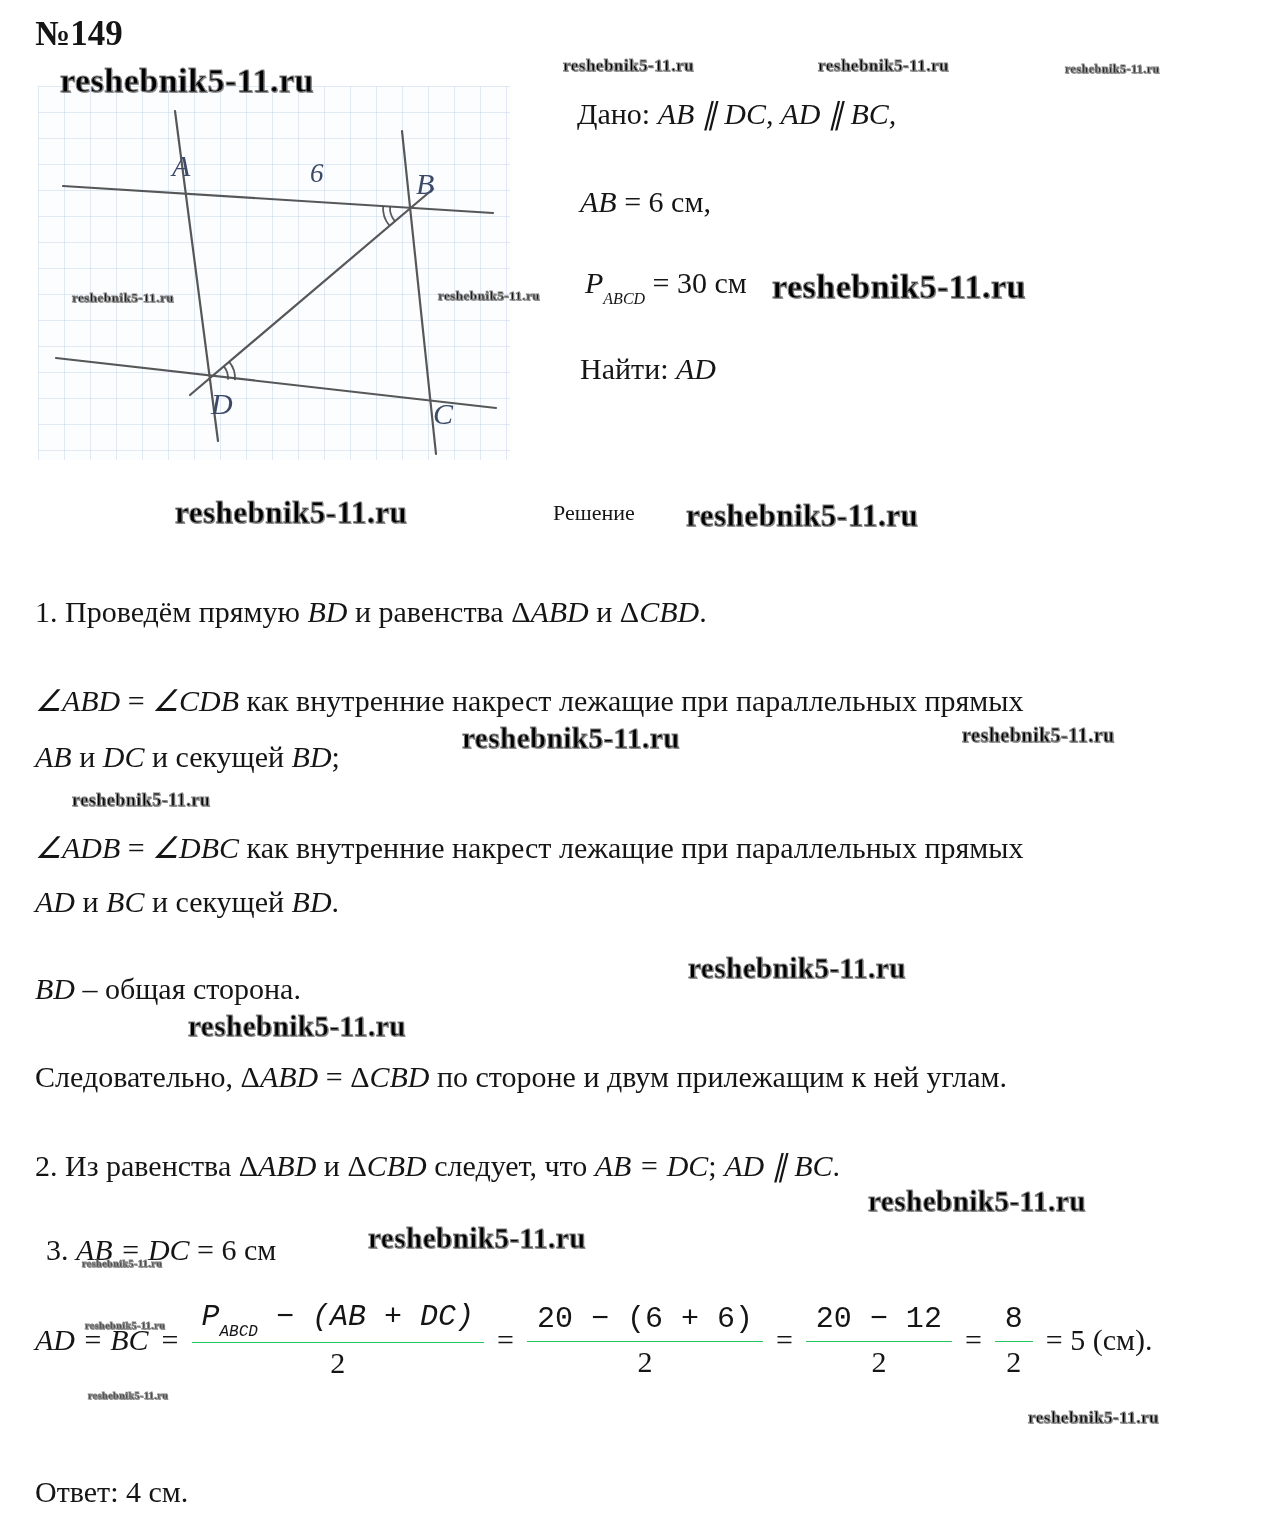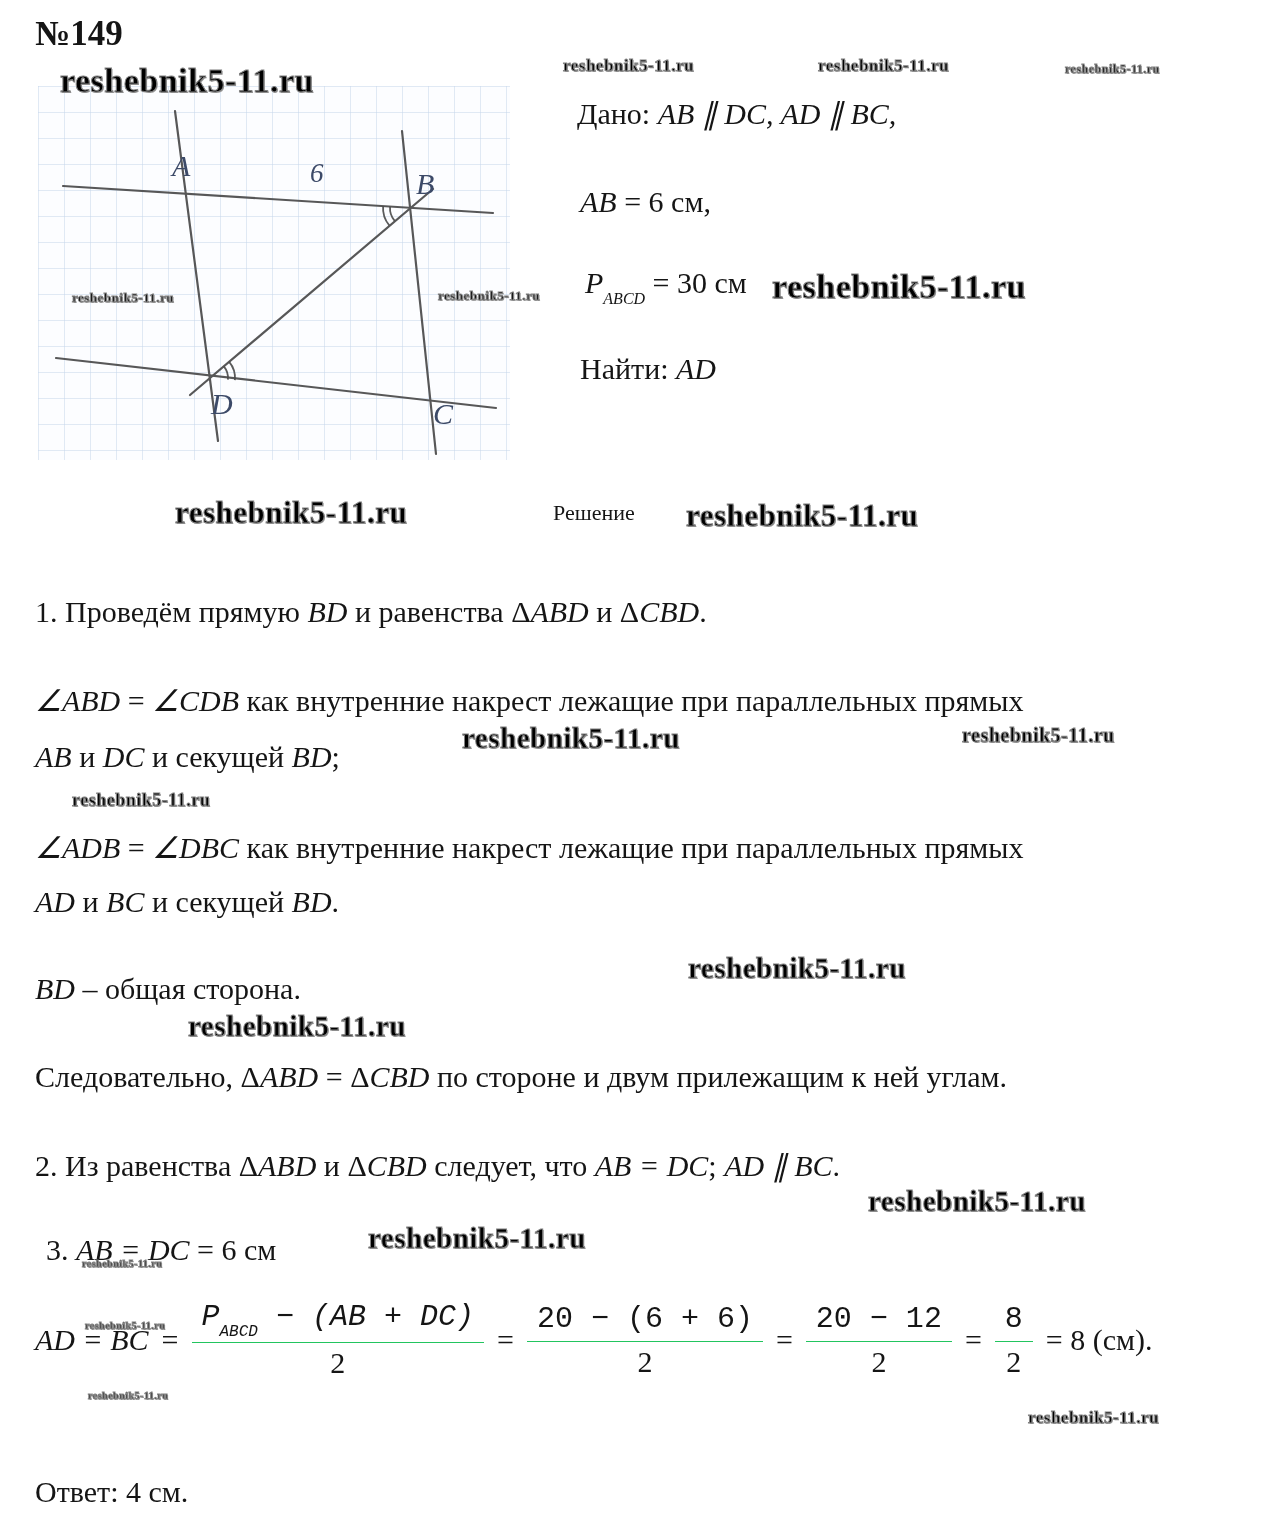--- a/index.html
+++ b/index.html
@@ -108,21 +108,21 @@
   <span>=</span>
   <span class="frac">
     <span class="num">20 − 12</span>
     <span class="den">2</span>
   </span>
   <span>=</span>
   <span class="frac">
     <span class="num">8</span>
     <span class="den">2</span>
   </span>
-  <span>= 8 (см).</span>
+  <span>= 5 (см).</span>
 </div>
 
 <div class="line" style="top:1475px;">Ответ: 4 см.</div>
 
 <span class="wm" style="left:60px; top:62px; font-size:34px;">reshebnik5-11.ru</span>
 <span class="wm" style="left:563px; top:56px; font-size:17px;">reshebnik5-11.ru</span>
 <span class="wm" style="left:818px; top:56px; font-size:17px;">reshebnik5-11.ru</span>
 <span class="wm" style="left:1065px; top:62px; font-size:12px;">reshebnik5-11.ru</span>
 <span class="wm" style="left:72px; top:290px; font-size:13px;">reshebnik5-11.ru</span>
 <span class="wm" style="left:438px; top:288px; font-size:13px;">reshebnik5-11.ru</span>

